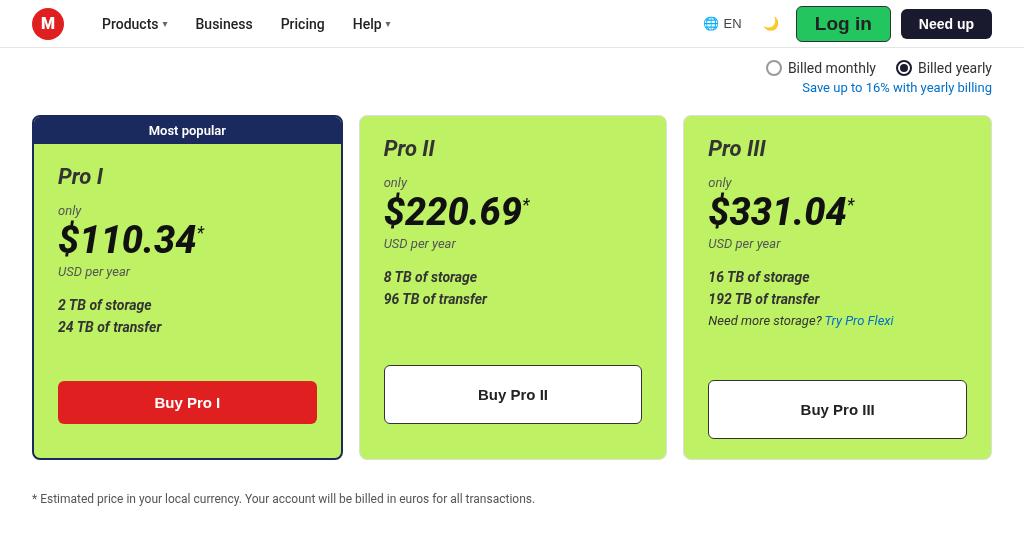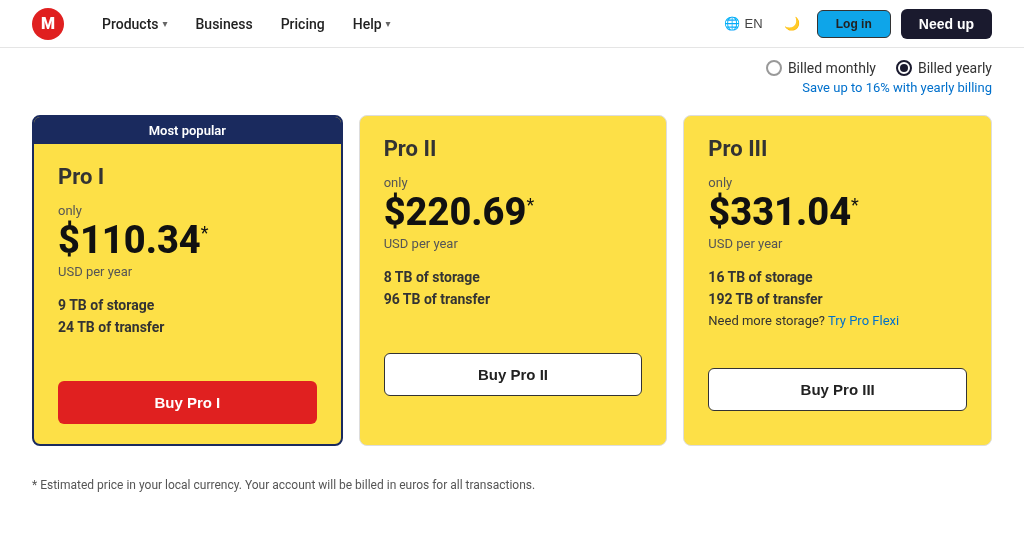--- a/index.html
+++ b/index.html
@@ -21,21 +21,21 @@
       font-size: 14px; font-weight: 500; color: #222; cursor: pointer; white-space: nowrap;
     }
     .nav-chevron { font-size: 10px; color: #666; }
     .nav-right { display: flex; align-items: center; gap: 10px; }
     .nav-icon-btn {
       display: flex; align-items: center; gap: 4px; padding: 4px 6px;
       font-size: 13px; color: #444; cursor: pointer; border: none; background: none;
     }
     .btn-login {
       border: 1.5px solid #333; border-radius: 6px; padding: 6px 18px;
-      font-size: 12px; font-weight: 600; cursor: pointer; background: #0ea5e9; color: #222;
+      font-size: 19px; font-weight: 600; cursor: pointer; background: #22c55e; color: #222;
     }
     .btn-signup {
       border: none; border-radius: 6px; padding: 7px 18px;
       font-size: 14px; font-weight: 700; cursor: pointer; background: #1a1a2e; color: #fff;
     }
 
     
     .billing-area {
       display: flex; flex-direction: column; align-items: flex-end;
       padding: 12px 32px 4px;
@@ -47,46 +47,47 @@
       display: flex; align-items: center; justify-content: center; flex-shrink: 0;
     }
     .radio-circle.selected { border-color: #1a1a2e; }
     .radio-inner { width: 8px; height: 8px; border-radius: 50%; background: #1a1a2e; }
     .billing-save { font-size: 13px; color: #0070cc; margin-top: 4px; }
 
     
     .pricing-section { padding: 16px 32px 24px; display: flex; gap: 0; }
     .pricing-card {
       flex: 1; border: 1px solid #ddd; border-radius: 8px; overflow: hidden;
-      background: #fde047; position: relative;
+      background: #bef264; position: relative;
     }
     .pricing-card.popular { border: 2px solid #1a2a5e; }
     .popular-badge {
       background: #1a2a5e; color: #fff; text-align: center;
       font-size: 13px; font-weight: 600; padding: 6px 0;
     }
-    .card-body { padding: 20px 24px 24px; }
+    .card-body { padding: 20px 24px 24px; font-style: italic; }
     .plan-name { font-size: 22px; font-weight: 700; margin-bottom: 14px; }
     .price-label { font-size: 13px; color: #555; margin-bottom: 2px; }
     .price-amount { font-size: 38px; font-weight: 800; line-height: 1.1; color: #111; }
     .price-asterisk { font-size: 18px; font-weight: 400; vertical-align: super; }
     .price-unit { font-size: 13px; color: #555; margin-top: 2px; margin-bottom: 18px; }
     .feature { font-size: 14px; font-weight: 700; margin-bottom: 6px; }
     .more-storage { font-size: 13px; color: #333; margin-top: 4px; }
     .try-link { color: #0070cc; text-decoration: none; }
     .card-footer { padding: 16px 24px 20px; }
     .btn-buy-popular {
       width: 100%; padding: 13px; border: none; border-radius: 6px;
       background: #e02020; color: #fff; font-size: 15px; font-weight: 700;
       cursor: pointer;
     }
     .btn-buy {
-      width: 100%; padding: 12px; border: 1.5px solid #333; border-radius: 6px;
+      width: 100%; padding: 20px; border: 1.5px solid #333; border-radius: 6px;
       background: #fff; color: #222; font-size: 15px; font-weight: 600;
       cursor: pointer;
+      margin-top: 12px;
     }
 
     
     .footnote {
       padding: 8px 32px 16px; font-size: 12px; color: #555;
     }
 
     .pricing-cards-wrap { display: flex; gap: 16px; width: 100%; }
   </style>
 </head>
@@ -146,21 +147,21 @@
 
     <div class="pricing-card popular">
       <div class="popular-badge">Most popular</div>
       <div class="card-body">
         <div class="plan-name">Pro I</div>
         <div class="price-label">only</div>
         <div class="price-amount">
           <span>$110.34</span><span class="price-asterisk">*</span>
         </div>
         <div class="price-unit">USD per year</div>
-        <div class="feature">9 TB of storage</div>
+        <div class="feature">2 TB of storage</div>
         <div class="feature">24 TB of transfer</div>
       </div>
       <div class="card-footer">
         <button class="btn-buy-popular">Buy Pro I</button>
       </div>
     </div>
 
     <div class="pricing-card">
       <div class="card-body">
         <div class="plan-name">Pro II</div>

